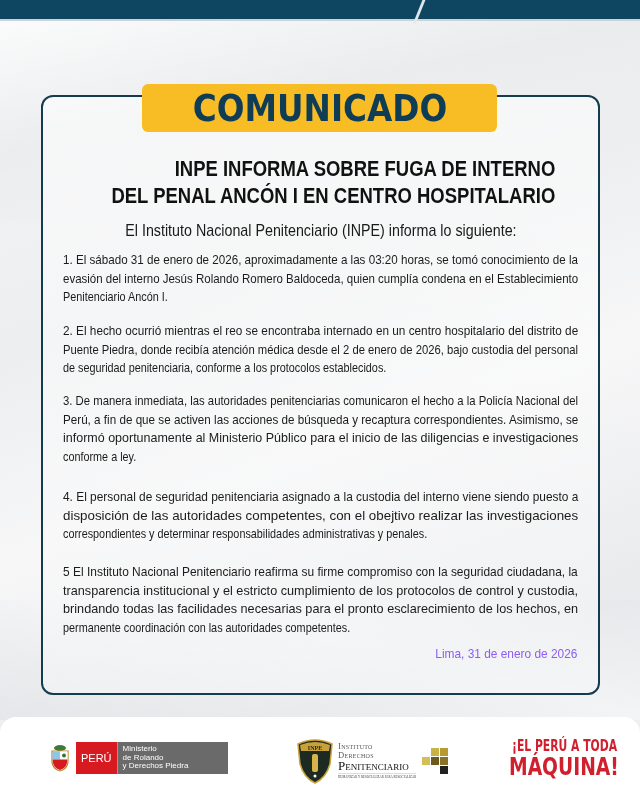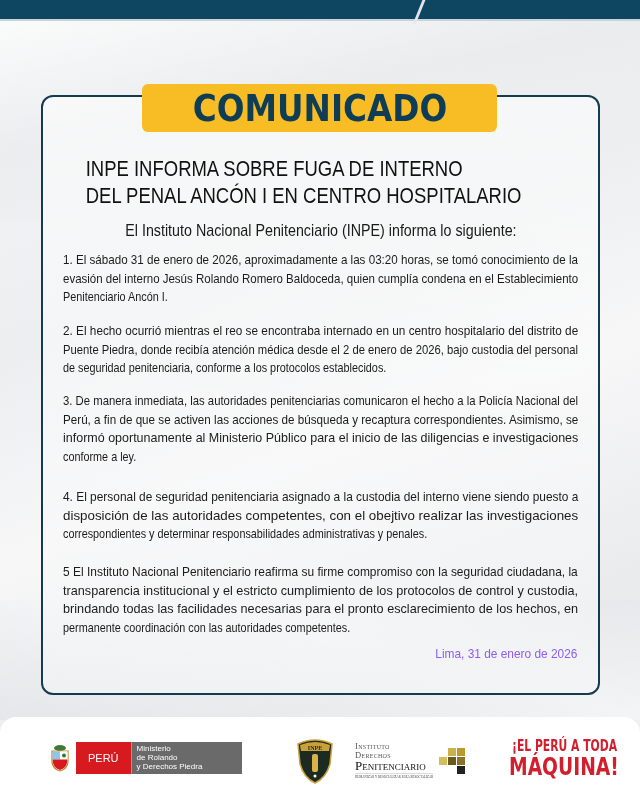--- a/index.html
+++ b/index.html
@@ -31,22 +31,22 @@
     position: absolute; left: 142px; top: 84px; width: 355px; height: 48px;
     background: #f8bd25; border-radius: 6px;
     display: flex; align-items: center; justify-content: center;
   }
   .badge span {
     font-family: "DejaVu Sans", sans-serif; font-weight: bold;
     font-size: 38px; color: #0f3d56; letter-spacing: 0px;
     transform: scaleX(0.86); display: inline-block; line-height: 1;
   }
   .title {
-    position: absolute; left: 41px; top: 155px; width: 559px; text-align: left;
-    font-weight: normal; font-size: 22px; line-height: 27px; color: #111;
+    position: absolute; left: 41px; top: 155px; width: 559px; text-align: right;
+    font-weight: bold; font-size: 22px; line-height: 27px; color: #111;
   }
   .title .ln { display: block; transform: scaleX(0.84); transform-origin: center; white-space: nowrap; }
   .intro {
     position: absolute; left: 41px; top: 220px; width: 559px; text-align: center;
     font-size: 17px; color: #1a1a1a; line-height: 22px;
   }
   .intro span { display: inline-block; transform: scaleX(0.84); white-space: nowrap; }
 
   .para {
     position: absolute; left: 63px; width: 515px;
@@ -62,25 +62,25 @@
     font-size: 13.5px; color: #8b5cf6;
   }
   .date span { display: inline-block; transform: scaleX(0.88); transform-origin: right center; }
 
   .footer {
     position: absolute; left: 0; top: 717px; width: 640px; height: 83px;
     background: #ffffff; border-radius: 16px 16px 0 0;
   }
   .minjus { position: absolute; left: 49px; top: 742px; height: 32px; display: flex; align-items: stretch; }
   .shield { width: 22px; height: 28px; margin-right: 5px; margin-top: 2px; }
-  .peru-box { background: #d71920; color: #fff; font-size: 11px; display: flex; align-items: center; padding: 0 12px; }
-  .min-box { background: #6a6a6a; color: #fff; font-size: 8px; line-height: 8.5px; padding: 3px 40px 3px 5px; display: flex; flex-direction: column; justify-content: space-between; border-left: 1px solid #999; }
+  .peru-box { background: #d71920; color: #fff; font-size: 11px; display: flex; align-items: center; padding: 0 5px; }
+  .min-box { background: #6a6a6a; color: #fff; font-size: 8px; line-height: 8.5px; padding: 3px 40px 3px 5px; display: flex; flex-direction: column; justify-content: center; border-left: 1px solid #999; }
   .inpe { position: absolute; left: 296px; top: 738px; display: flex; align-items: center; }
   .inpe-crest { width: 38px; height: 46px; }
-  .inpe-text { margin-left: 21px; font-family: "Liberation Serif", serif; color: #555; }
+  .inpe-text { margin-left: 4px; font-family: "Liberation Serif", serif; color: #555; }
   .inpe-text .l1, .inpe-text .l2 { font-size: 8.5px; line-height: 9px; font-variant: small-caps; letter-spacing: 0.3px; }
   .inpe-text .l3 { font-size: 13px; line-height: 11px; color: #111; font-variant: small-caps; font-weight: normal; }
   .inpe-text .l4 { font-size: 3px; line-height: 6px; color: #333; letter-spacing: 0.1px; border-top: 1px solid #ddd; margin-top: 2px; }
   .squares { margin-left: 6px; display: grid; grid-template-columns: 8px 8px 8px; grid-template-rows: 8px 8px 8px; gap: 1px; }
   .squares div { width: 8px; height: 8px; }
   .slogan { position: absolute; left: 498px; top: 738px; width: 100px; text-align: center; color: #d0202e; font-weight: bold; font-family: "DejaVu Sans", sans-serif; }
   .slogan .s1 { font-size: 15px; line-height: 17px; display: block; transform: scaleX(0.72); white-space: nowrap; }
   .slogan .s2 { font-size: 24px; line-height: 25px; display: block; transform: scaleX(0.78); white-space: nowrap; }
 </style>
 </head>

